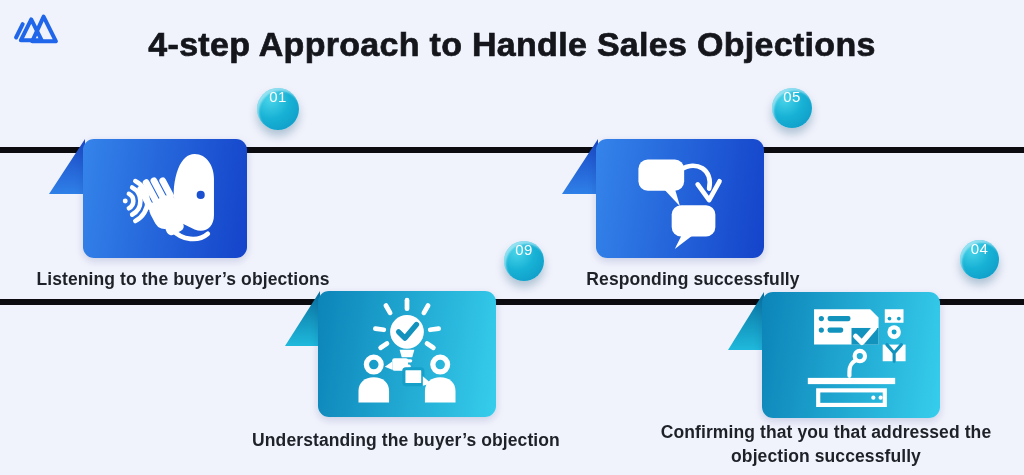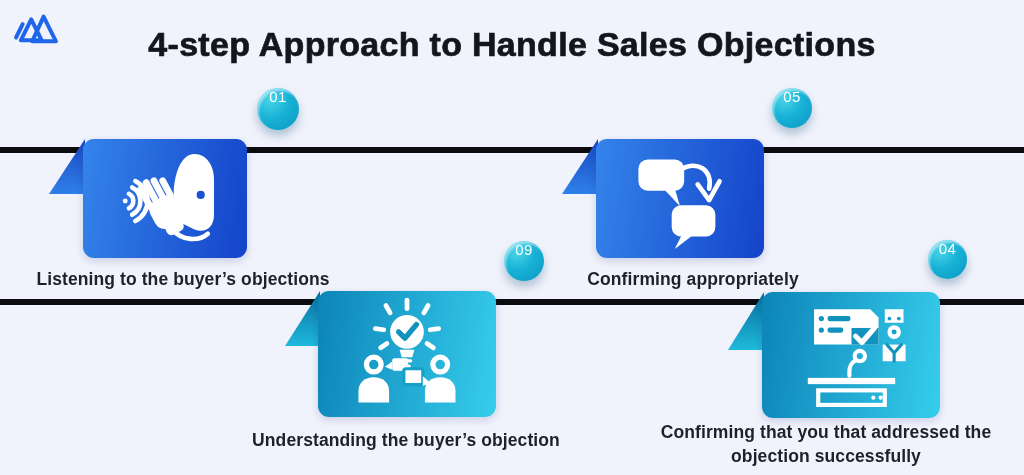--- a/index.html
+++ b/index.html
@@ -47,21 +47,21 @@
   .badge{
     position:absolute;z-index:3;border-radius:50%;
     display:flex;align-items:flex-start;justify-content:center;
     background:radial-gradient(circle at 32% 28%,var(--badge-start,#49d4e9) 0%,#18b2d6 45%,var(--badge-end,#0c95c2) 100%);
     box-shadow:inset 2px 3px 2px rgba(225,250,255,.55), 0 6px 10px rgba(20,80,120,.30);
     color:#fff;font-weight:400;font-size:15px;letter-spacing:.4px;
   }
   .b1{left:257px;top:88px;width:42px;height:42px;}
   .b2{left:504px;top:241px;width:40px;height:40px;}
   .b3{left:772px;top:88px;width:40px;height:40px;}
-  .b4{left:928px;top:240px;width:39px;height:39px;}
+  .b4{left:960px;top:240px;width:39px;height:39px;}
   
   .step-label{
     position:absolute;z-index:2;text-align:center;
     font-size:17.5px;font-weight:700;line-height:24px;
     color:var(--label-text,#1e2127);letter-spacing:.1px;
   }
   .l1{left:0;top:267px;width:366px;}
   .l2{left:228px;top:428px;width:356px;}
   .l3{left:562px;top:267px;width:262px;}
   .l4{left:628px;top:420px;width:396px;}
@@ -155,21 +155,21 @@
       <path d="M34 40 L50 57 L45 40 Z" fill="#fff"></path>
       <path d="M50 22 C 66 12 82 22 78 40" fill="none" stroke="#fff" stroke-width="4.5" stroke-linecap="round"></path>
       <path d="M67 36 L78 51 L88 33" fill="none" stroke="#fff" stroke-width="4.5" stroke-linecap="round" stroke-linejoin="round"></path>
       <rect x="42" y="56" width="42" height="30" rx="9" fill="#fff"></rect>
       <path d="M52 84 L45 98 L62 85 Z" fill="#fff"></path>
     </svg>
   </div>
   <div class="badge b3">
     <span>05</span>
   </div>
-  <div class="step-label l3">Confirming appropriately</div>
+  <div class="step-label l3">Responding successfully</div>
 
   <div class="fold cyan f4"></div>
   <div class="card cyan c4">
     <svg class="icon" width="117" height="104" viewBox="0 0 112 100">
 
       <polygon points="20,6 74,6 82,14 82,40 20,40" fill="#fff"></polygon>
       <circle cx="27" cy="15" r="2.5" fill="#1293be"></circle>
       <rect x="33" y="12.5" width="22" height="5" rx="2" fill="#1293be"></rect>
       <circle cx="27" cy="26" r="2.5" fill="#1293be"></circle>
       <rect x="33" y="23.5" width="15" height="5" rx="2" fill="#1293be"></rect>

